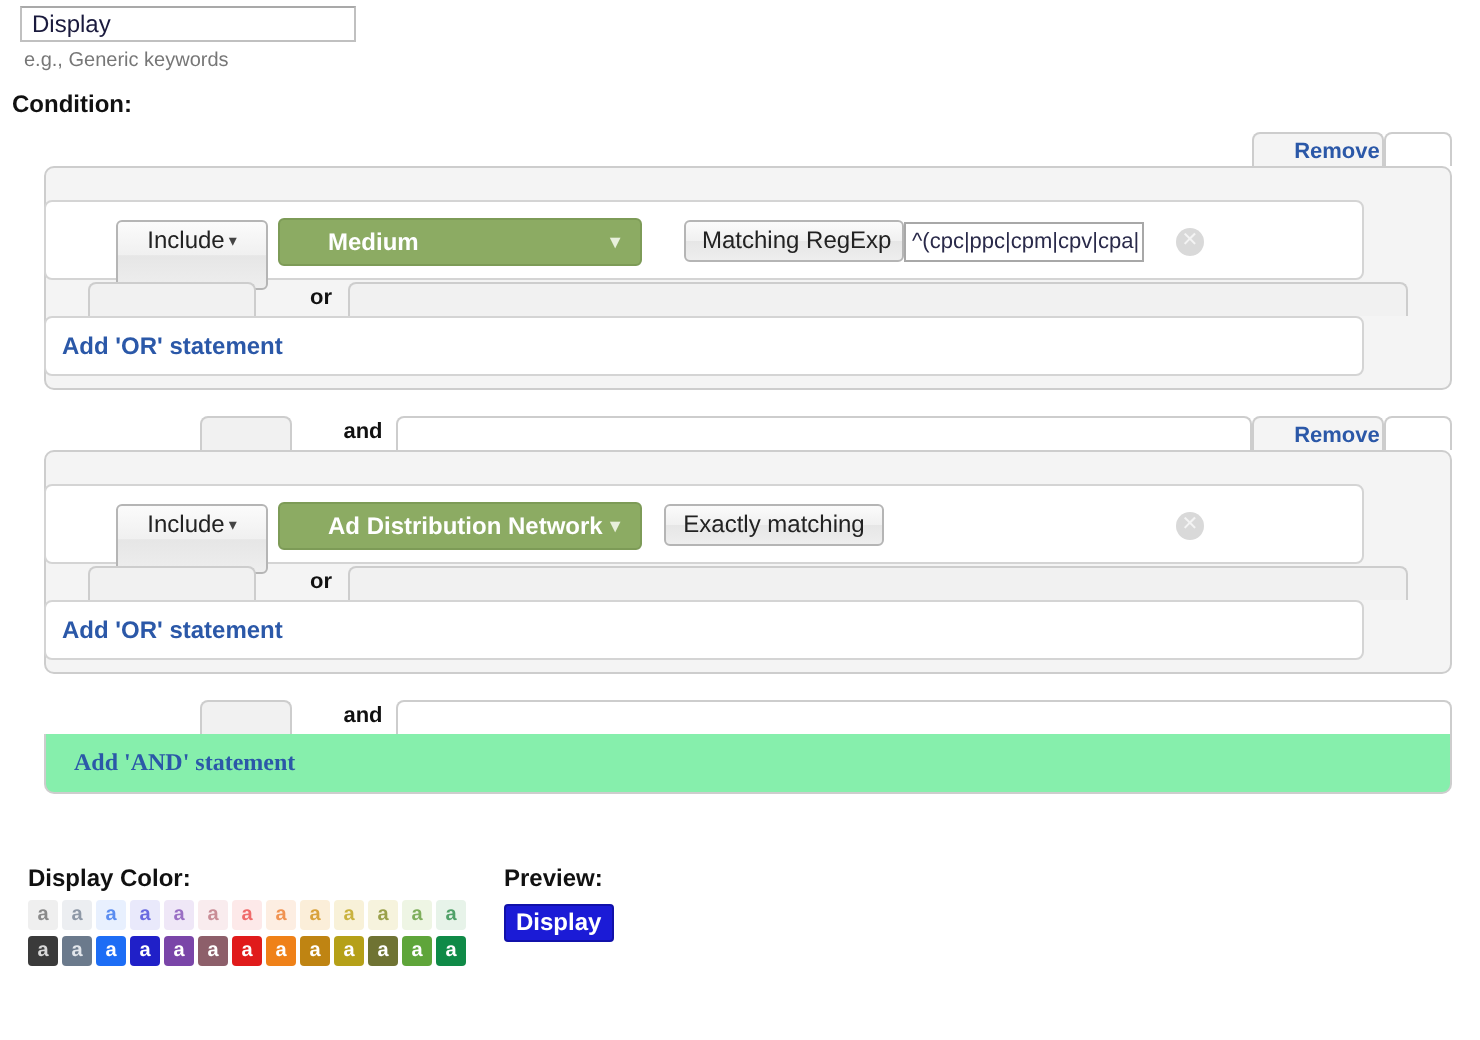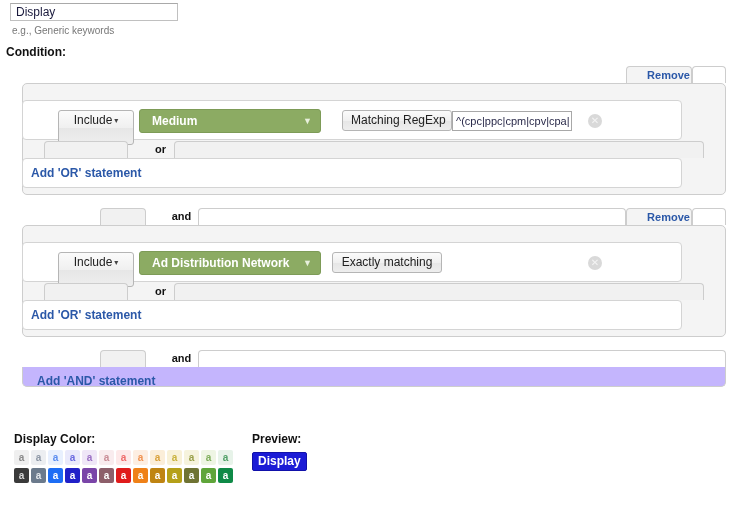--- a/index.html
+++ b/index.html
@@ -149,21 +149,21 @@
     position: absolute;
     box-sizing: border-box;
     height: 24px;
     background: #8cab63;
     border: 1px solid #7d9b57;
     border-radius: 3px;
     color: #ffffff;
     font-size: 12px;
     font-weight: bold;
     line-height: 22px;
-    padding-left: 12px;
+    padding-left: 24px;
     white-space: nowrap;
   }
   .greenselect .gcaret {
     position: absolute;
     right: 8px; top: 0;
     font-size: 9px;
     color: #e8f0dc;
   }
 
   
@@ -243,26 +243,27 @@
     font-weight: bold;
     text-decoration: none;
   }
   .addbar .addlink { position: absolute; left: 8px; top: 7px; }
 
   
   .addand {
     position: absolute;
     left: 22px;
     width: 704px;
-    height: 20px;
+    height: 30px;
     box-sizing: border-box;
     border: 1px solid #cdcdcd;
     border-top: none;
     border-radius: 0 0 5px 5px;
-    background: #c4b5fd;
+    background: #86efac;
+    font-family: Liberation Serif, serif;
   }
   .addand .addlink { position: absolute; left: 14px; top: 7px; }
 
   
   .sec-label {
     position: absolute;
     font-size: 12px;
     font-weight: bold;
     color: #111;
   }

